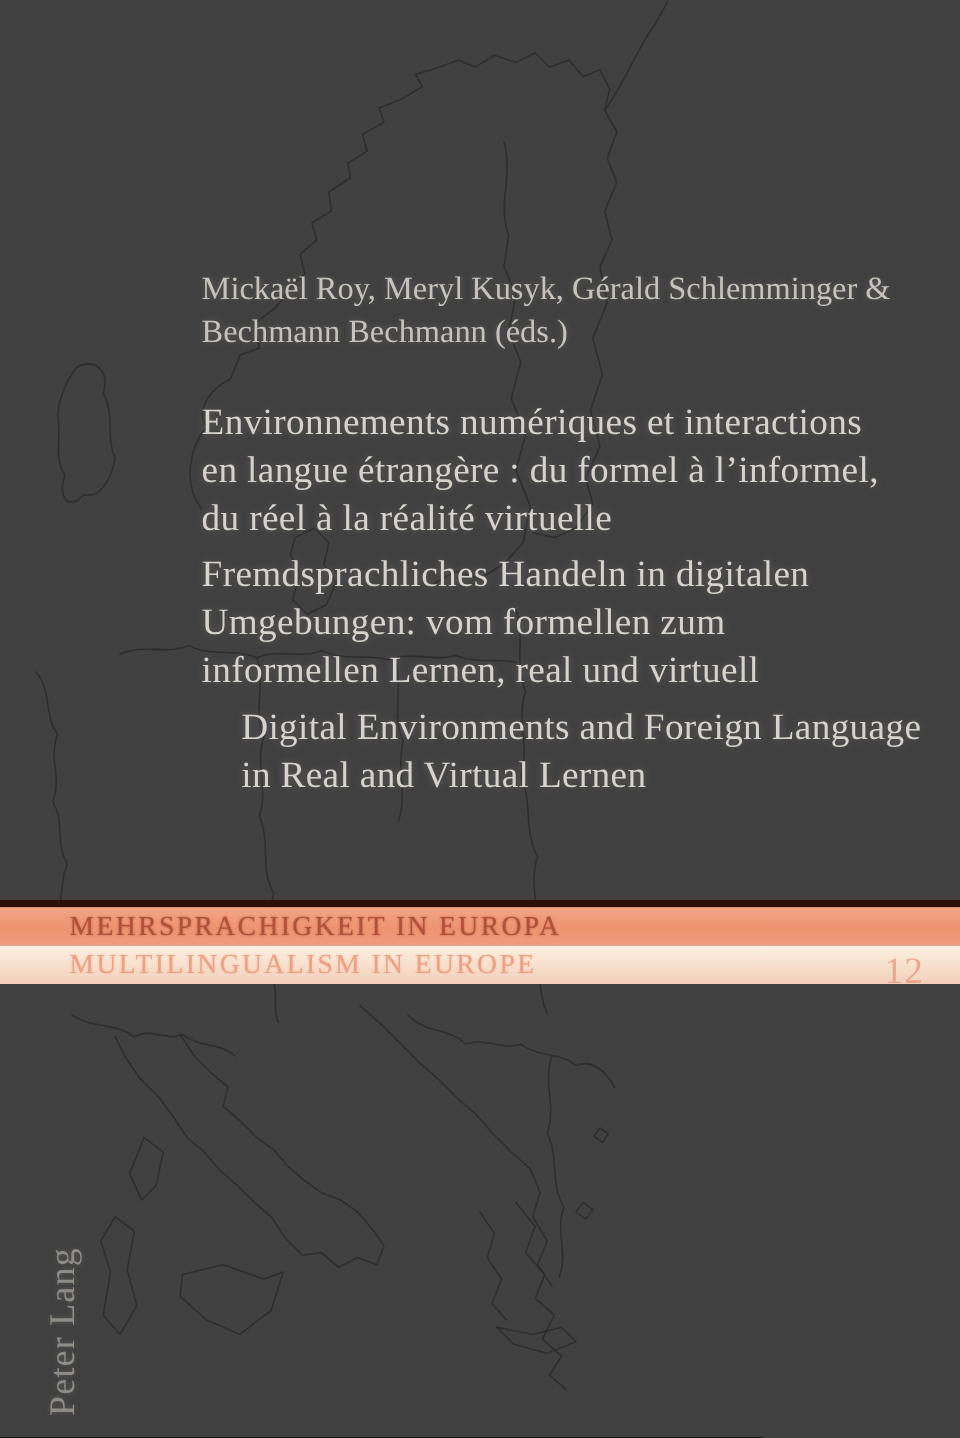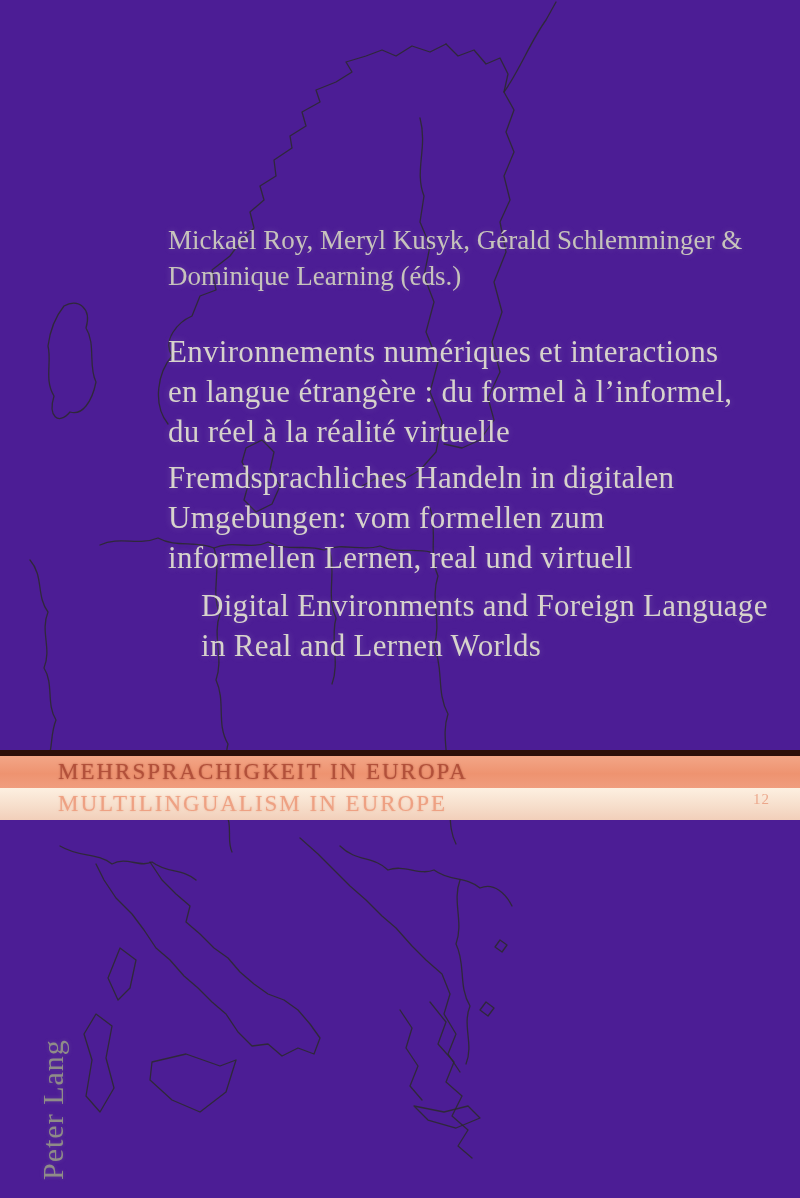--- a/index.html
+++ b/index.html
@@ -1,19 +1,19 @@
 <!DOCTYPE html>
 <html><head>
 <meta charset="utf-8">
 <style>
   html, body { margin: 0; padding: 0; background: #000; }
   body { width: 800px; height: 1198px; }
   .cover {
     position: relative; width: 800px; height: 1198px;
-    background: #4c1d95; overflow: hidden;
+    background: #404040; overflow: hidden;
     font-family: "Liberation Serif", serif;
   }
   .map-layer { position: absolute; left: 0; top: 0; width: 800px; height: 1198px; }
   .map-layer path { fill: none; stroke: #2a2a2a; stroke-width: 1.3; stroke-linecap: round; stroke-linejoin: round; opacity: .85; }
 
   .authors {
     position: absolute; left: 168px; top: 222px; width: 580px;
     font-size: 27px; line-height: 36px; color: #c7c3bc;
     text-shadow: 0 0 6px rgba(220,220,215,.22);
   }
@@ -32,21 +32,21 @@
   .band { height: 32px; display: flex; align-items: center; position: relative; }
   .band-1 { background: linear-gradient(180deg, #f3a687 0%, #ee9370 55%, #f09d7e 100%); }
   .band-2 { background: linear-gradient(180deg, #fdf0e1 0%, #f6ddca 60%, #f2cfba 100%); align-items: center; }
   .band-label {
     margin-left: 58px; font-size: 23px; letter-spacing: 2px; white-space: nowrap;
   }
   .band-1 .band-label { color: #b2503a; text-shadow: 0 0 2px rgba(150,60,40,.65); }
   .band-2 .band-label { color: #eea183; text-shadow: 0 0 2px rgba(235,160,130,.6); }
   .volume {
     position: absolute; right: 30px; top: 3px;
-    font-size: 15px; letter-spacing: 1px; color: #ea9e80; opacity: .85;
+    font-size: 31px; letter-spacing: 1px; color: #ea9e80; opacity: .85;
   }
 
   .publisher {
     position: absolute; left: 36px; top: 1180px;
     transform: rotate(-90deg); transform-origin: 0 0;
     font-size: 30px; letter-spacing: 1px; color: #8f8c88;
     white-space: nowrap; width: 160px;
     text-shadow: 0 0 4px rgba(180,180,175,.25);
   }
 </style>
@@ -83,38 +83,38 @@
       <path d="M430,1002 L446,1022 438,1044 454,1062 446,1082 462,1096 452,1116 468,1130 458,1146 472,1158"></path>
       <path d="M400,1010 L412,1028 406,1048 418,1066 410,1086 422,1100"></path>
       <path d="M414,1106 L444,1112 468,1106 480,1118 456,1128 428,1120 Z"></path>
       <path d="M486,1002 l8,6 -6,8 -8,-6 Z"></path>
       <path d="M500,940 l7,5 -5,7 -7,-5 Z"></path>
     </g>
   </svg>
 
   <div class="authors">
     <div>Mickaël Roy, Meryl Kusyk, Gérald Schlemminger &amp;</div>
-    <div>Dominique Learning (éds.)</div>
+    <div>Bechmann Bechmann (éds.)</div>
   </div>
 
   <div class="title-block title-fr">
     <div>Environnements numériques et interactions</div>
     <div>en langue étrangère : du formel à l’informel,</div>
     <div>du réel à la réalité virtuelle</div>
   </div>
 
   <div class="title-block title-de">
     <div>Fremdsprachliches Handeln in digitalen</div>
     <div>Umgebungen: vom formellen zum</div>
     <div>informellen Lernen, real und virtuell</div>
   </div>
 
   <div class="title-block title-en">
     <div>Digital Environments and Foreign Language</div>
-    <div>in Real and Lernen Worlds</div>
+    <div>in Real and Virtual Lernen</div>
   </div>
 
   <div class="banner">
     <div class="banner-topline"></div>
     <div class="band band-1">
       <span class="band-label">MEHRSPRACHIGKEIT IN EUROPA</span>
     </div>
     <div class="band band-2">
       <span class="band-label">MULTILINGUALISM IN EUROPE</span>
       <span class="volume">12</span>

